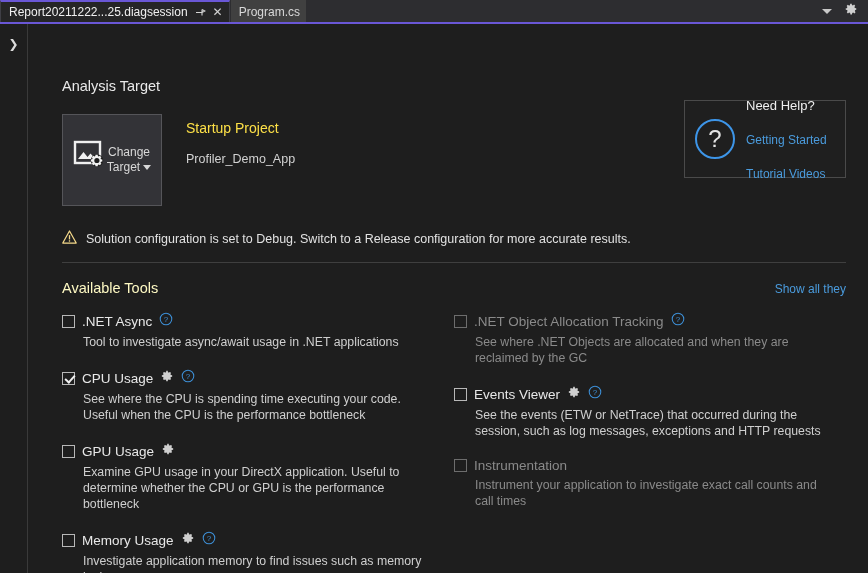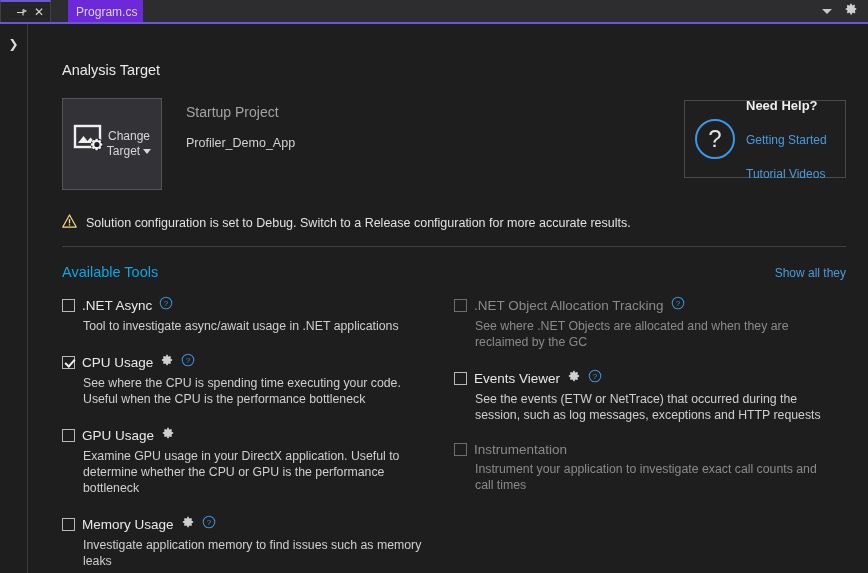--- a/index.html
+++ b/index.html
@@ -31,24 +31,24 @@
     height: 22px;
   }
   .tab.active {
     background: #252526;
     color: #f0f0f0;
     border-top: 2px solid #6a57d6;
     border-left: 1px solid #3f3f46;
     border-right: 1px solid #3f3f46;
   }
   .tab.inactive {
-    background: #6d28d9;
+    background: #404040;
     color: #d8d8d8;
     border-top: 2px solid transparent;
-    margin-left: 17px;
+    margin-left: 1px;
   }
   .tab-label { line-height: 20px; }
   .tab-pin, .tab-close {
     margin-left: 7px;
     font-size: 12px;
     line-height: 1;
     color: #d4d4d4;
     display: inline-block;
   }
   .tab-pin svg { display: block; }
@@ -93,21 +93,21 @@
   .rail-expand {
     color: #dcdcdc;
     font-size: 12px;
     line-height: 1;
     cursor: pointer;
     user-select: none;
   }
 
   .content {
     flex: 1;
-    padding: 0 22px 0 34px;
+    padding: 16px 22px 0 34px;
     overflow: hidden;
     position: relative;
   }
 
   .section-title {
     font-size: 14.5px;
     color: #e9e9e9;
     margin-top: 38px;
   }
 
@@ -139,21 +139,21 @@
     display: inline-block;
     width: 0; height: 0;
     border-left: 4px solid transparent;
     border-right: 4px solid transparent;
     border-top: 5px solid #d8d8d8;
     margin-left: 3px;
     vertical-align: middle;
   }
 
   .target-info { margin-left: 24px; padding-top: 6px; }
-  .startup-title { font-size: 14px; color: #a3a3a3; }
+  .startup-title { font-size: 14px; color: #fde047; }
   .startup-name { font-size: 12.5px; color: #d2d2d2; margin-top: 16px; }
 
   
   .need-help {
     position: absolute;
     right: 22px;
     top: 76px;
     width: 162px;
     height: 78px;
     border: 1px solid #4a4a4a;
@@ -167,21 +167,21 @@
     border: 2.5px solid #3d95e8;
     border-radius: 50%;
     color: #e4e4e4;
     font-size: 24px;
     display: flex;
     align-items: center;
     justify-content: center;
     flex: none;
   }
   .nh-text { margin-left: 11px; }
-  .nh-title { font-size: 13px; color: #efefef; font-weight: bold; }
+  .nh-title { font-size: 13px; color: #efefef; }
   .nh-link {
     font-size: 12px;
     color: #4a9bdd;
     display: block;
     margin-top: 20px;
     cursor: pointer;
     text-decoration: none;
   }
 
   
@@ -198,21 +198,21 @@
     margin-top: 14px;
   }
 
   
   .tools-head {
     display: flex;
     justify-content: space-between;
     align-items: baseline;
     margin-top: 17px;
   }
-  .tools-title { font-size: 14.5px; color: #0ea5e9; }
+  .tools-title { font-size: 14.5px; color: #fef9c3; }
   .show-all {
     font-size: 12px;
     color: #4a9bdd;
     cursor: pointer;
     text-decoration: none;
   }
 
   .tools-grid {
     display: flex;
     margin-top: 16px;
@@ -258,20 +258,21 @@
   .tool-desc.disabled { color: #8a8a8a; }
 
   .gear-ico { display: block; cursor: pointer; }
   .help-ico { display: block; cursor: pointer; }
 </style>
 </head>
 <body>
 
 <div class="tabstrip">
   <div class="tab active">
+    <span class="tab-label">Report20211222...25.diagsession</span>
     <span class="tab-pin">
       <svg width="11" height="11" viewBox="0 0 11 11">
           <path d="M1 5.5h6M7 2.5v6M7 2.5l3 1.5-3 1.5" stroke="#d4d4d4" stroke-width="1.1" fill="none"></path>
         </svg>
     </span>
     <span class="tab-close">✕</span>
   </div>
   <div class="tab inactive">
     <span class="tab-label">Program.cs</span>
   </div>

